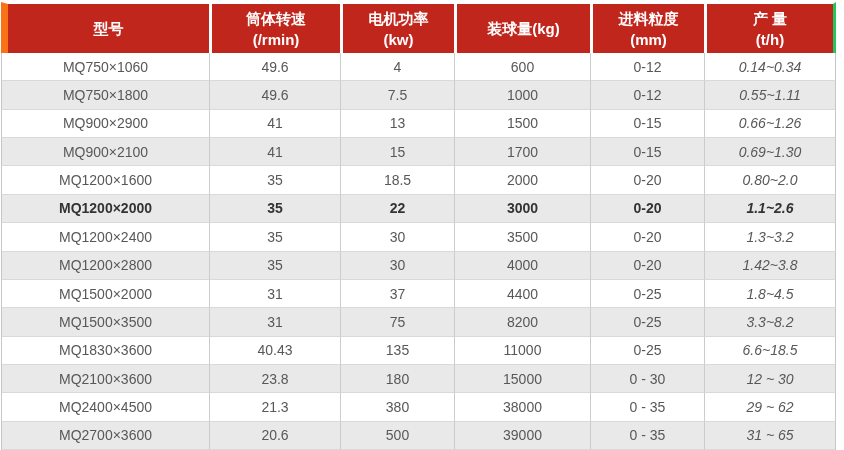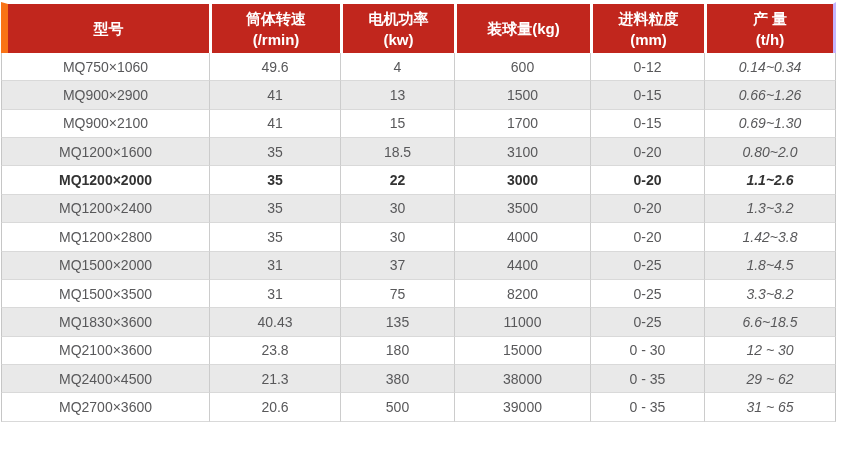--- a/index.html
+++ b/index.html
@@ -40,21 +40,21 @@
     font-size: 15px;
     font-weight: bold;
     height: 51px;
     text-align: center;
     vertical-align: middle;
     border-top: 2px solid #fff;
     border-left: 3px solid #fff;
     padding: 0;
   }
   thead th:first-child { border-left: 7px solid #f97316; }
-  thead th:last-child  { border-right: 3px solid #c4b5fd; }
+  thead th:last-child  { border-right: 3px solid #22c55e; }
   thead th .hline { line-height: 21px; }
 
   tbody td {
     height: 28.36px;
     font-size: 14px;
     color: var(--body-text);
     text-align: center;
     vertical-align: middle;
     background: var(--row-white);
     border-bottom: 1px solid var(--row-line);
@@ -110,40 +110,48 @@
     <tbody id="table-body">
         <tr>
           <td>MQ750×1060</td>
           <td>49.6</td>
           <td>4</td>
           <td>600</td>
           <td>0-12</td>
           <td>0.14~0.34</td>
         </tr>
         <tr>
+          <td>MQ750×1800</td>
+          <td>49.6</td>
+          <td>7.5</td>
+          <td>1000</td>
+          <td>0-12</td>
+          <td>0.55~1.11</td>
+        </tr>
+        <tr>
           <td>MQ900×2900</td>
           <td>41</td>
           <td>13</td>
           <td>1500</td>
           <td>0-15</td>
           <td>0.66~1.26</td>
         </tr>
         <tr>
           <td>MQ900×2100</td>
           <td>41</td>
           <td>15</td>
           <td>1700</td>
           <td>0-15</td>
           <td>0.69~1.30</td>
         </tr>
         <tr>
           <td>MQ1200×1600</td>
           <td>35</td>
           <td>18.5</td>
-          <td>3100</td>
+          <td>2000</td>
           <td>0-20</td>
           <td>0.80~2.0</td>
         </tr>
         <tr class="bold-row">
           <td>MQ1200×2000</td>
           <td>35</td>
           <td>22</td>
           <td>3000</td>
           <td>0-20</td>
           <td>1.1~2.6</td>

